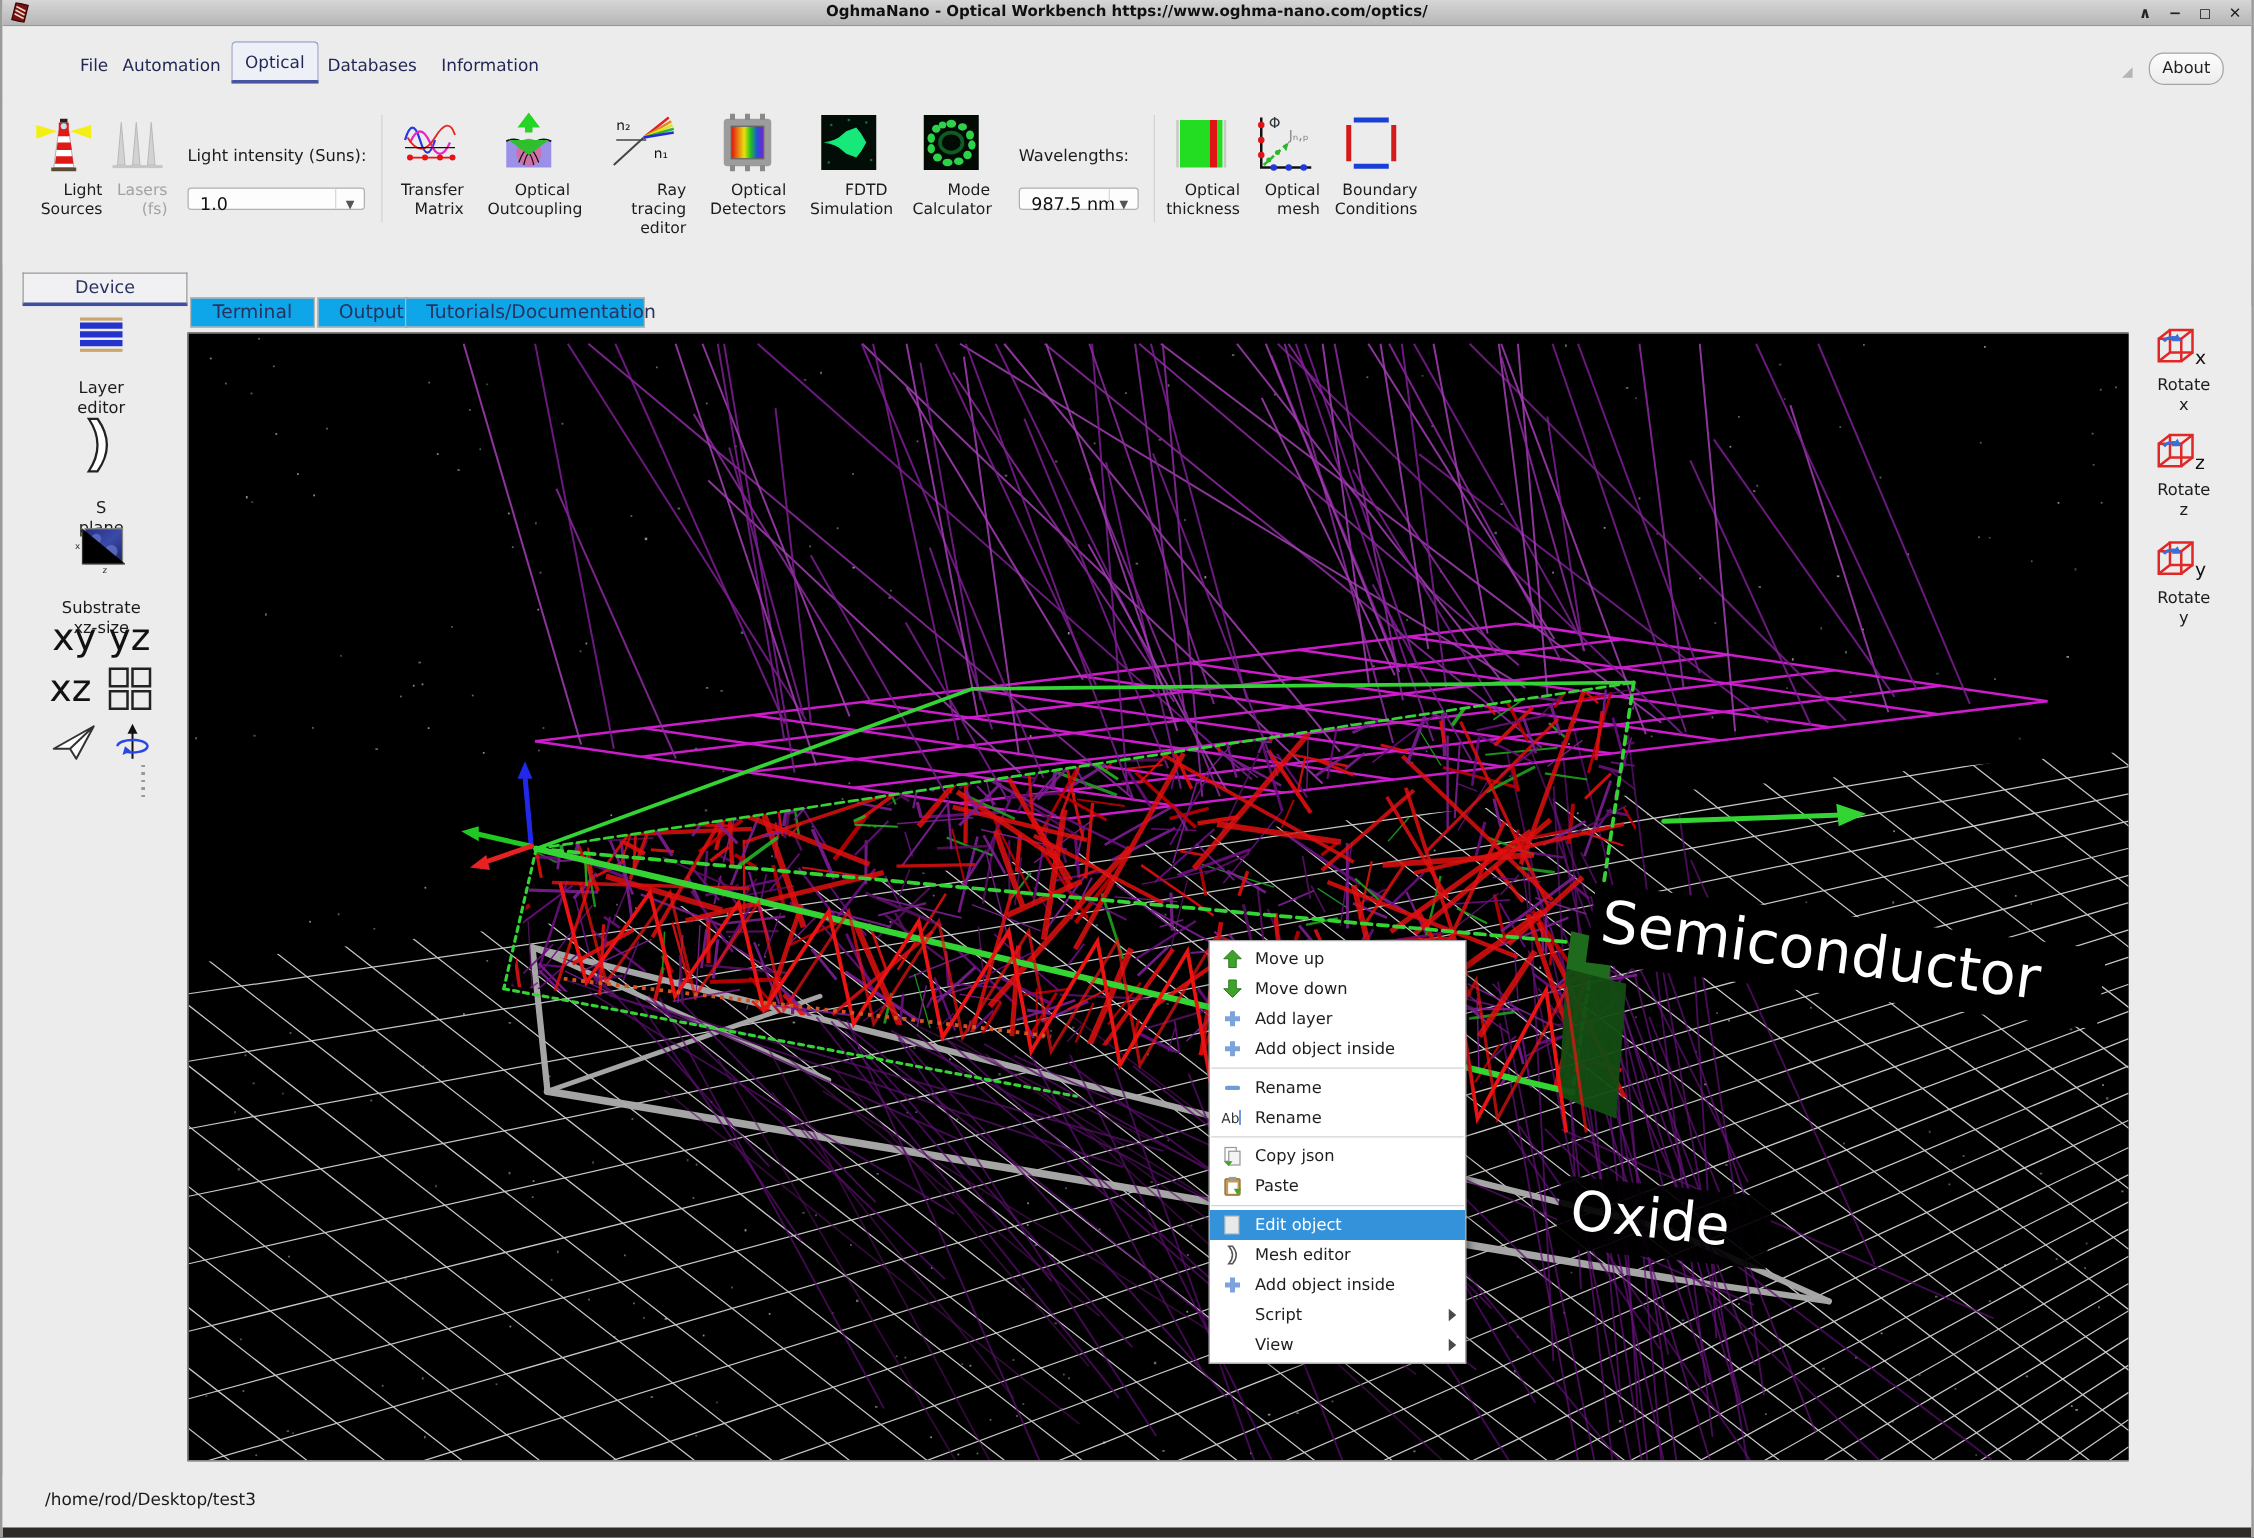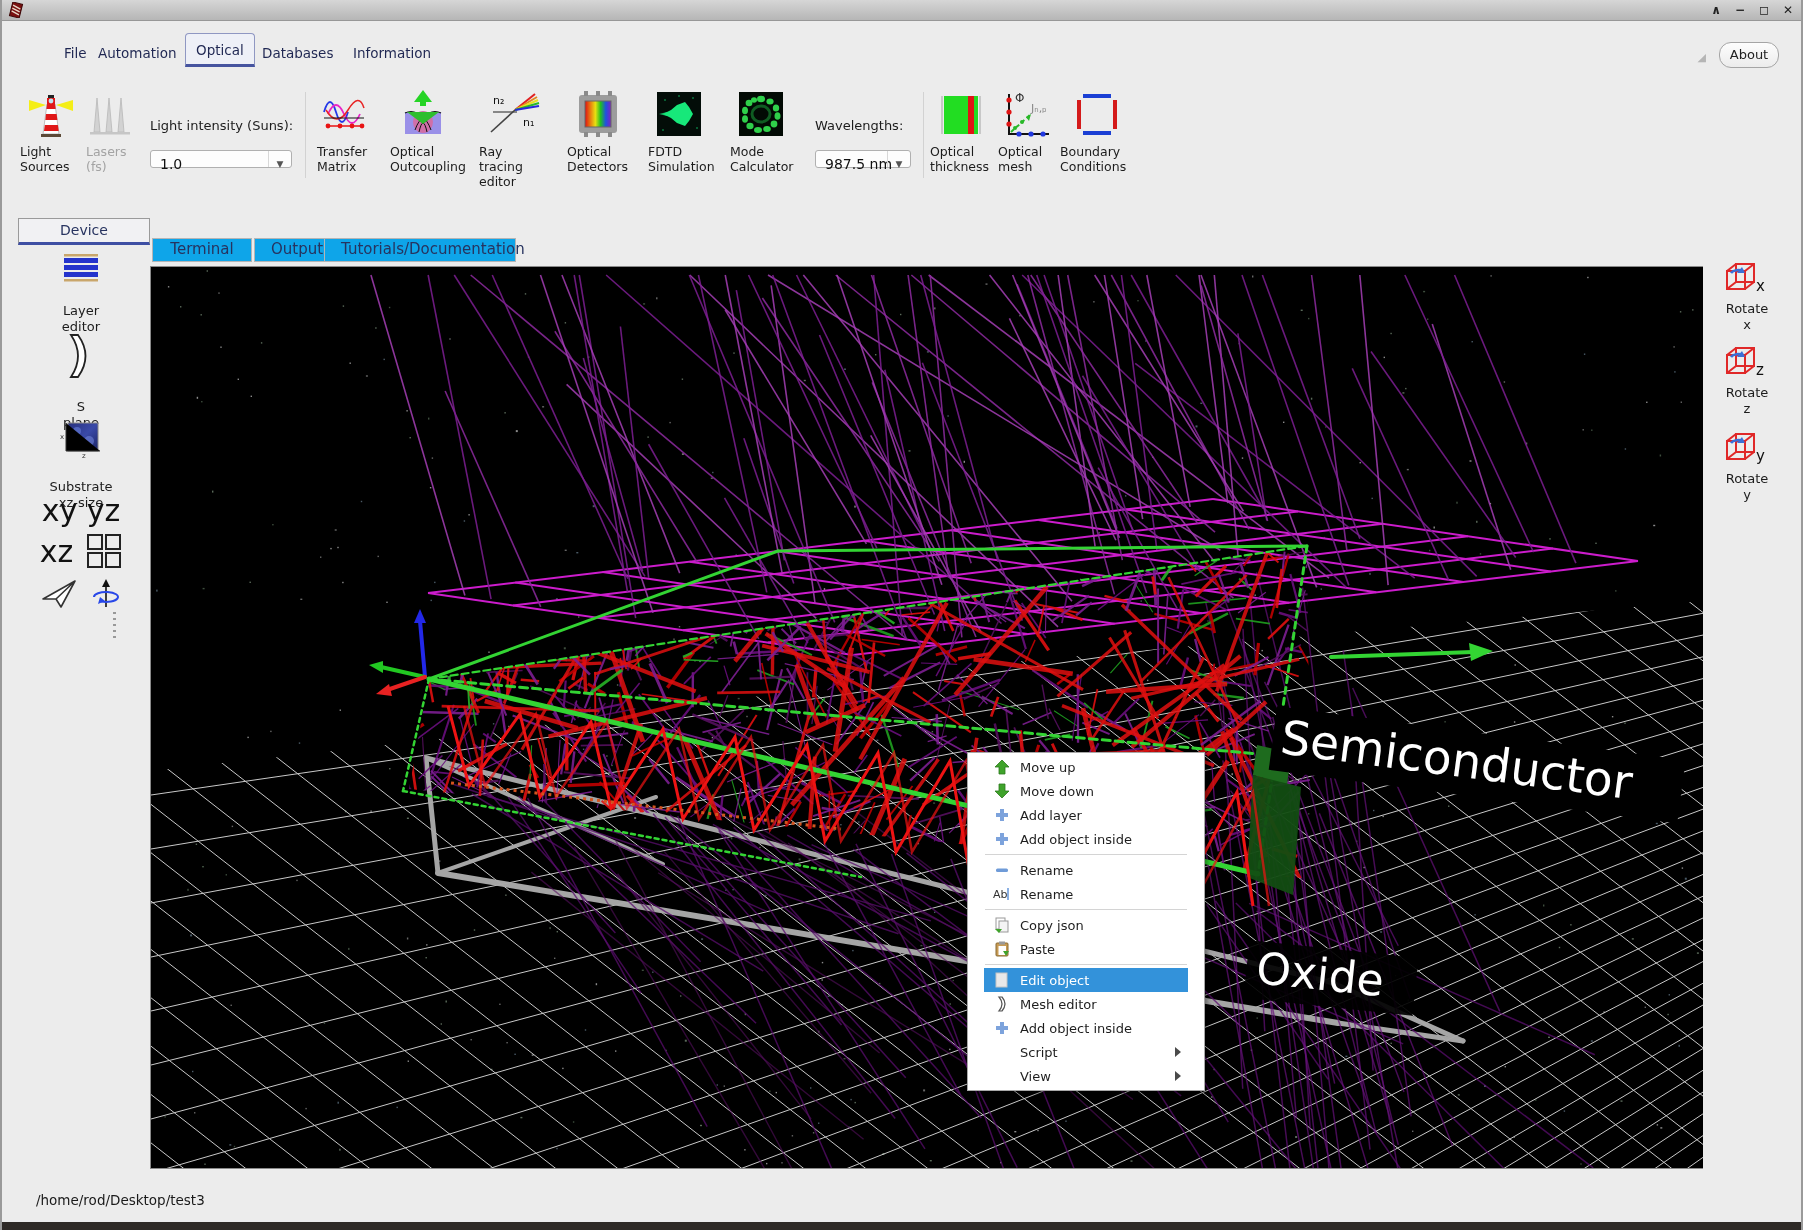--- a/index.html
+++ b/index.html
@@ -18,21 +18,21 @@
   #menubar{position:absolute;left:0;top:21px;width:100%;height:56px;background:#ececec;}
   .menu-item{position:absolute;top:18px;font-size:13.5px;color:#1f2752;padding:6px 8px;}
   .menu-item.active{top:12px;border:1px solid #8f97c2;border-bottom:3px solid #46549f;
     border-radius:4px 4px 0 0;background:#eef0f7;padding:8px 10px 6px 10px;}
   #about-btn{position:absolute;right:22px;top:21px;width:58px;height:24px;
     background:linear-gradient(#fdfdfd,#ececec);border:1px solid #a5a5a5;border-radius:12px;
     font-size:13px;color:#222;text-align:center;line-height:23px;}
   #resize-grip{position:absolute;right:95px;top:30px;color:#b5b5b5;font-size:11px;}
   
   #ribbon{position:absolute;left:0;top:78px;width:100%;height:134px;background:#ececec;}
-  .tbtn{position:absolute;text-align:left;}
+  .tbtn{position:absolute;text-align:right;}
   .tbtn .ticon{display:block;margin:0 auto;}
   .tbtn .tlabel{margin-top:4px;font-size:12.5px;line-height:15px;color:#1c1c1c;}
   .tbtn.disabled .tlabel{color:#a3a3a3;}
   .fieldlabel{position:absolute;font-size:13px;color:#1c1c1c;}
   .combo{position:absolute;height:18px;background:#fdfdfd;border:1px solid #b0b0b0;
     border-radius:3px;font-size:14px;color:#111;line-height:27px;padding-left:9px;box-sizing:border-box;}
   .combo .arrow{position:absolute;right:0;top:0;width:22px;height:100%;
     border-left:1px solid #d8d8d8;color:#555;font-size:9px;text-align:center;line-height:27px;}
   .vsep{position:absolute;top:14px;width:1px;height:86px;background:#d2d2d2;}
   
@@ -54,39 +54,40 @@
   
   #rightbar{position:absolute;left:1701px;top:245px;width:100px;height:930px;background:#ececec;}
   .rot-item{position:absolute;left:0;width:88px;text-align:center;}
   .rot-label{font-size:13px;color:#1c1c1c;line-height:16px;}
   
   #statusbar{position:absolute;left:0;top:1180px;width:100%;height:42px;background:#ececec;}
   #statusbar .path{position:absolute;left:34px;top:12px;font-size:13.5px;color:#1a1a1a;}
   #bottomstrip{position:absolute;left:0;top:1222px;width:100%;height:8px;background:#2e2a27;}
   
   #ctxmenu{position:absolute;left:965px;top:752px;width:204px;background:#ffffff;
-    border:1px solid #a8a8a8;box-shadow:2px 3px 6px rgba(0,0,0,.45);padding:2px 16px;z-index:50;}
+    border:1px solid #a8a8a8;box-shadow:2px 3px 6px rgba(0,0,0,.45);padding:2px 0;z-index:50;}
   .cm-item{position:relative;height:24px;display:flex;align-items:center;padding-left:9px;
     font-size:13px;color:#1e1e1e;}
   .cm-item .cm-ic{width:18px;height:16px;margin-right:9px;flex:none;}
   .cm-item.hl{background:#3392da;color:#ffffff;}
   .cm-sep{height:1px;background:#d4d4d4;margin:3px 1px;}
   .cm-sub{position:absolute;right:7px;top:7px;width:0;height:0;
     border-left:6px solid #4a4a4a;border-top:5px solid transparent;border-bottom:5px solid transparent;}
 </style>
 </head>
 <body>
 
 <div id="app">
 
   <div id="titlebar">
     <svg id="win-icon" viewBox="0 0 16 16">
       <rect x="3" y="1" width="10" height="14" transform="rotate(14 8 8)" fill="#7a1010" stroke="#3a0505"></rect>
       <path d="M4 4 L12 6 M4 7 L12 9 M4 10 L12 12" stroke="#e8d8c8" stroke-width="1.4" transform="rotate(14 8 8)"></path>
     </svg>
+    <div class="title">OghmaNano - Optical Workbench https://www.oghma-nano.com/optics/</div>
     <div id="win-controls">
       <span>∧</span>
       <span>−</span>
       <span>◻</span>
       <span>✕</span>
     </div>
   </div>
 
   <div id="menubar">
     <div class="menu-item" style="left:54px">File</div>

